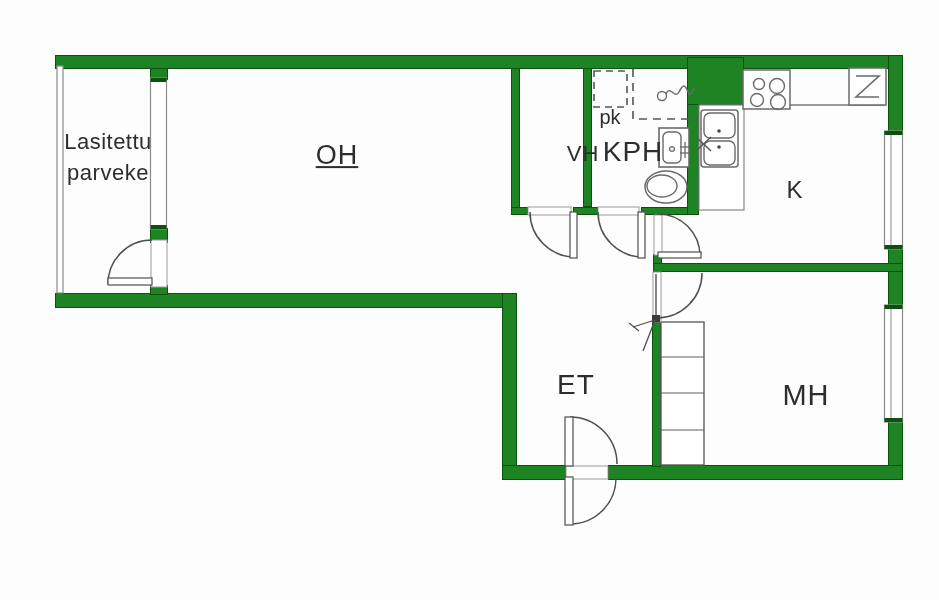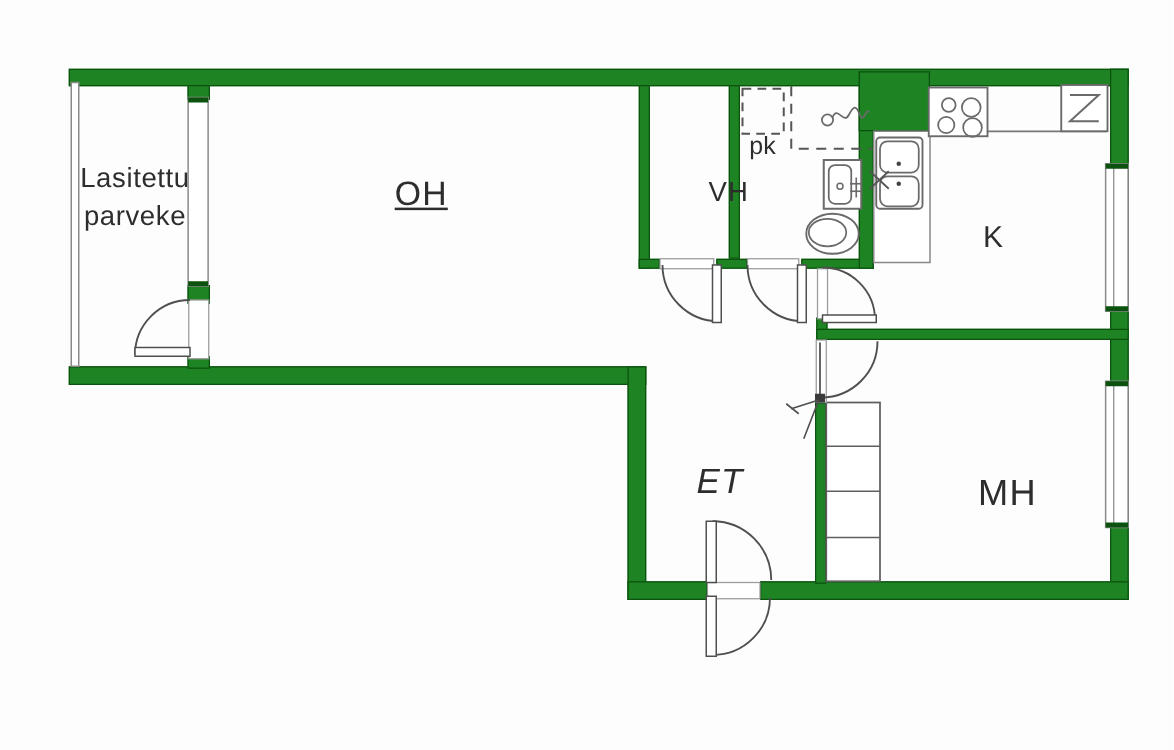--- a/index.html
+++ b/index.html
@@ -169,18 +169,19 @@
       <path d="M616,478 A46,46 0 0 1 570,524" fill="none" stroke="#4f4f4f" stroke-width="1.5"></path>
       <rect x="565" y="417" width="8" height="49" fill="#ffffff" stroke="#4f4f4f" stroke-width="1.2"></rect>
       <rect x="565" y="477" width="8" height="48" fill="#ffffff" stroke="#4f4f4f" stroke-width="1.2"></rect>
     </g>
   </svg>
 
   <div class="room-label" style="left:108px;top:158px;font-size:22px;letter-spacing:0.5px;">Lasitettu
 parveke</div>
   <div class="room-label" style="left:337px;top:156px;font-size:27px;text-decoration:underline;">OH</div>
   <div class="room-label" style="left:583px;top:154px;font-size:22px;">VH</div>
+  <div class="room-label" style="left:633px;top:152px;font-size:28px;">KPH</div>
   <div class="room-label" style="left:610px;top:89px;font-size:20px;letter-spacing:0;margin-top:28px;">pk</div>
   <div class="room-label" style="left:795px;top:190px;font-size:24px;">K</div>
-  <div class="room-label" style="left:576px;top:385px;font-size:28px;font-style:italic;">ET</div>
+  <div class="room-label" style="left:576px;top:385px;font-size:28px;">ET</div>
   <div class="room-label" style="left:806px;top:395px;font-size:29px;">MH</div>
 
 </div>
 
 </body></html>

